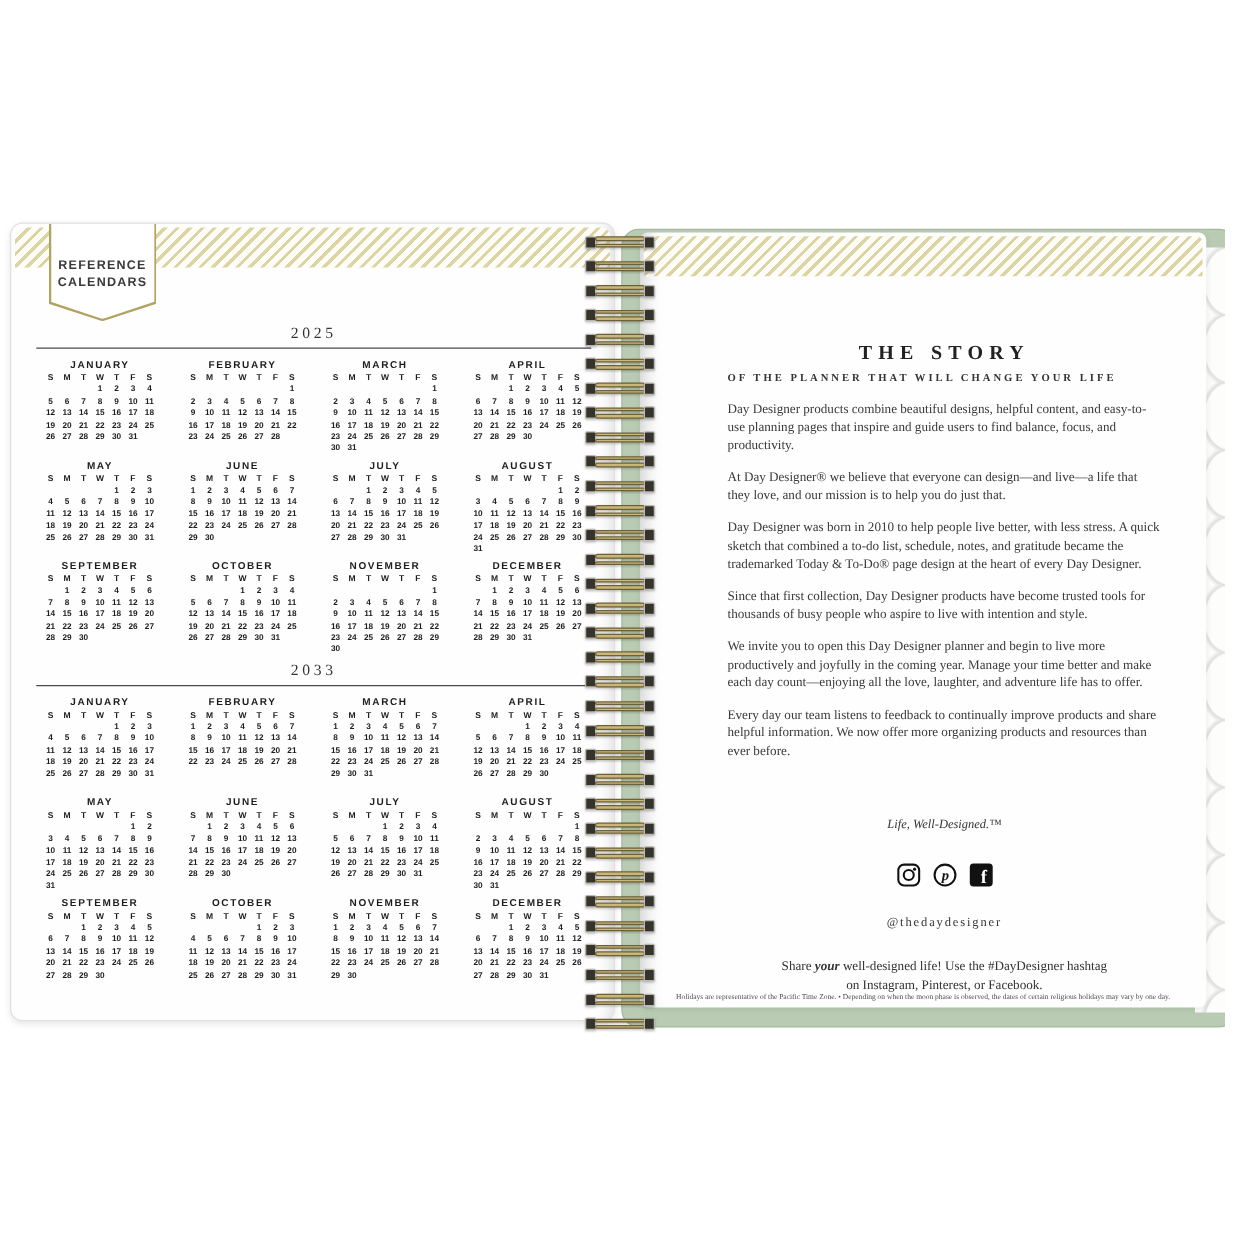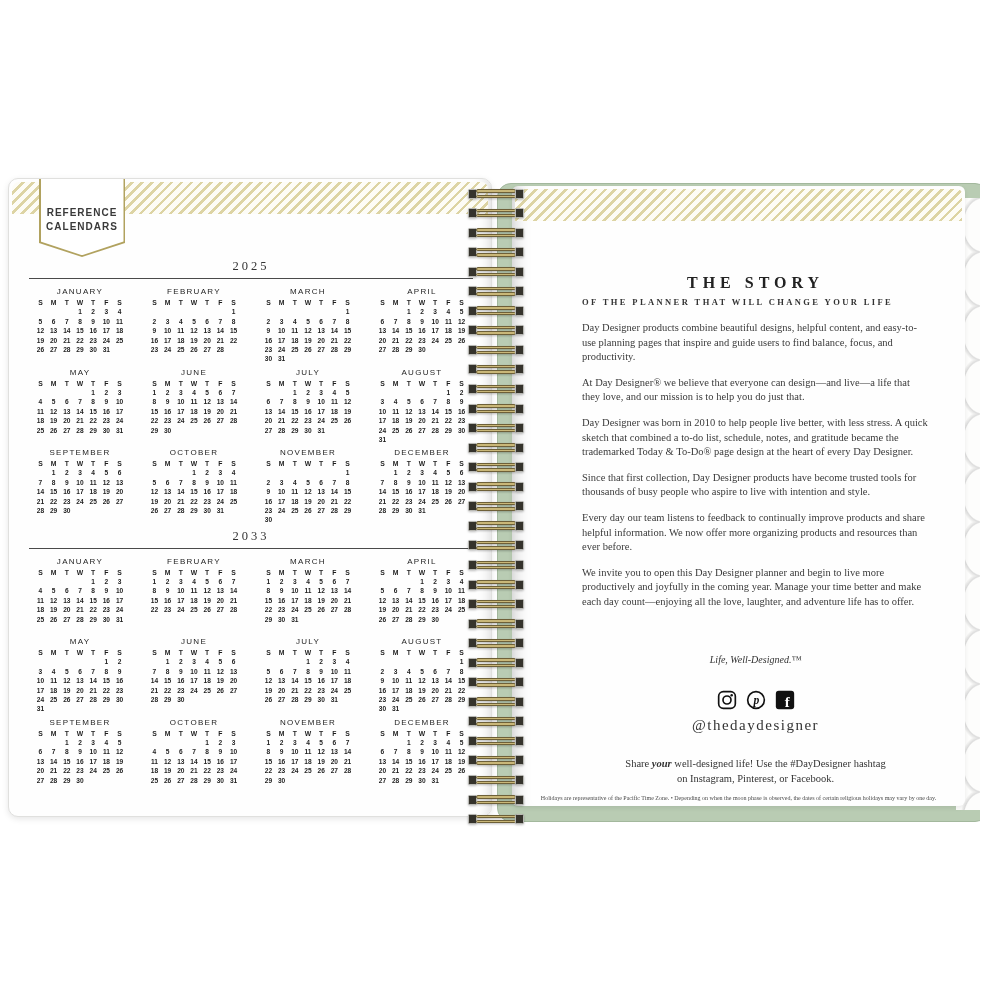--- a/index.html
+++ b/index.html
@@ -40,36 +40,36 @@
       color:#3a3a3a;line-height:14px;}
 
   
   .calendars{position:absolute;left:12px;right:10px;top:80px;}
   .year-label{text-align:center;font-family:"Liberation Serif",serif;font-size:12.5px;
       letter-spacing:3px;color:#333;margin-bottom:4px;}
   .year-rule{border:0;border-top:1px solid #4a4a4a;margin:0 8px 8px 8px;}
   .months{display:grid;grid-template-columns:repeat(4,1fr);grid-template-rows:repeat(3,80.5px);
       column-gap:8px;padding:0 6px;}
   .month{text-align:center;}
-  .month-title{font-size:8px;font-weight:400;letter-spacing:1.3px;color:#1d1d1d;margin-bottom:2px;}
+  .month-title{font-size:8px;font-weight:700;letter-spacing:1.3px;color:#1d1d1d;margin-bottom:2px;}
   .week{display:grid;grid-template-columns:repeat(7,13.2px);justify-content:center;}
   .week span{font-size:6.6px;font-weight:700;line-height:9.4px;color:#1d1d1d;text-align:center;}
   .week.dayhead span{font-size:6.8px;}
 
   
   .story{position:absolute;left:0;top:0;width:100%;height:100%;padding:88px 36px 0 70px;
       font-family:"Liberation Serif",serif;color:#3a3a3a;}
   .story-title{text-align:center;font-size:16px;font-weight:700;letter-spacing:5px;color:#222;}
   .story-subtitle{font-size:8.5px;font-weight:700;letter-spacing:2.4px;
       color:#333;margin-top:5px;margin-bottom:14px;}
   .story-p{font-size:10.5px;line-height:14.6px;margin-bottom:11px;text-align:left;}
   .tagline{text-align:center;font-style:italic;font-size:10px;color:#333;margin-top:44px;}
   .social-row{display:flex;justify-content:center;gap:9px;margin-top:25px;align-items:center;}
   .social-row svg{display:block;}
-  .handle{text-align:center;font-size:15px;letter-spacing:1.5px;color:#333;margin-top:7px;}
+  .handle{text-align:center;font-size:10px;letter-spacing:1.5px;color:#333;margin-top:23px;}
   .share{te​xt-align:center;text-align:center;font-size:10.5px;line-height:15px;margin-top:22px;color:#333;}
   .share .emph{font-style:italic;font-weight:700;}
   .footnote{position:absolute;left:0;right:0;bottom:5px;text-align:center;font-size:6px;
       color:#4a4a4a;white-space:nowrap;font-family:"Liberation Serif",serif;}
 
   
   .coils{position:absolute;left:468px;top:188px;width:58px;height:630px;z-index:6;}
   .coil{position:absolute;left:0;width:56px;height:11px;display:flex;align-items:center;
       filter:drop-shadow(0 1px 1px rgba(0,0,0,.25));}
   .coil .cap{width:9px;height:10px;background:#35332c;border:1px solid #b9b9b4;border-radius:1.5px;}
@@ -1517,22 +1517,22 @@
   <div class="page page-right">
     <div class="stripe-band"></div>
     <div class="story">
       <div class="story-title">THE STORY</div>
       <div class="story-subtitle">OF THE PLANNER THAT WILL CHANGE YOUR LIFE</div>
 
       <p class="story-p">Day Designer products combine beautiful designs, helpful content, and easy-to-use planning pages that inspire and guide users to find balance, focus, and productivity.</p>
       <p class="story-p">At Day Designer® we believe that everyone can design—and live—a life that they love, and our mission is to help you do just that.</p>
       <p class="story-p">Day Designer was born in 2010 to help people live better, with less stress. A quick sketch that combined a to-do list, schedule, notes, and gratitude became the trademarked Today &amp; To-Do® page design at the heart of every Day Designer.</p>
       <p class="story-p">Since that first collection, Day Designer products have become trusted tools for thousands of busy people who aspire to live with intention and style.</p>
+      <p class="story-p">We invite you to open this Day Designer planner and begin to live more productively and joyfully in the coming year. Manage your time better and make each day count—enjoying all the love, laughter, and adventure life has to offer.</p>
       <p class="story-p">Every day our team listens to feedback to continually improve products and share helpful information. We now offer more organizing products and resources than ever before.</p>
-      <p class="story-p">We invite you to open this Day Designer planner and begin to live more productively and joyfully in the coming year. Manage your time better and make each day count—enjoying all the love, laughter, and adventure life has to offer.</p>
 
       <div class="tagline">Life, Well-Designed.™</div>
 
       <div class="social-row">
         <span>
           <svg width="20" height="20" viewBox="0 0 24 24">
               <rect x="2" y="2" width="20" height="20" rx="5.5" fill="none" stroke="#111" stroke-width="2"></rect>
               <circle cx="12" cy="12" r="4.8" fill="none" stroke="#111" stroke-width="2"></circle>
               <circle cx="17.6" cy="6.4" r="1.5" fill="#111"></circle>
             </svg>

